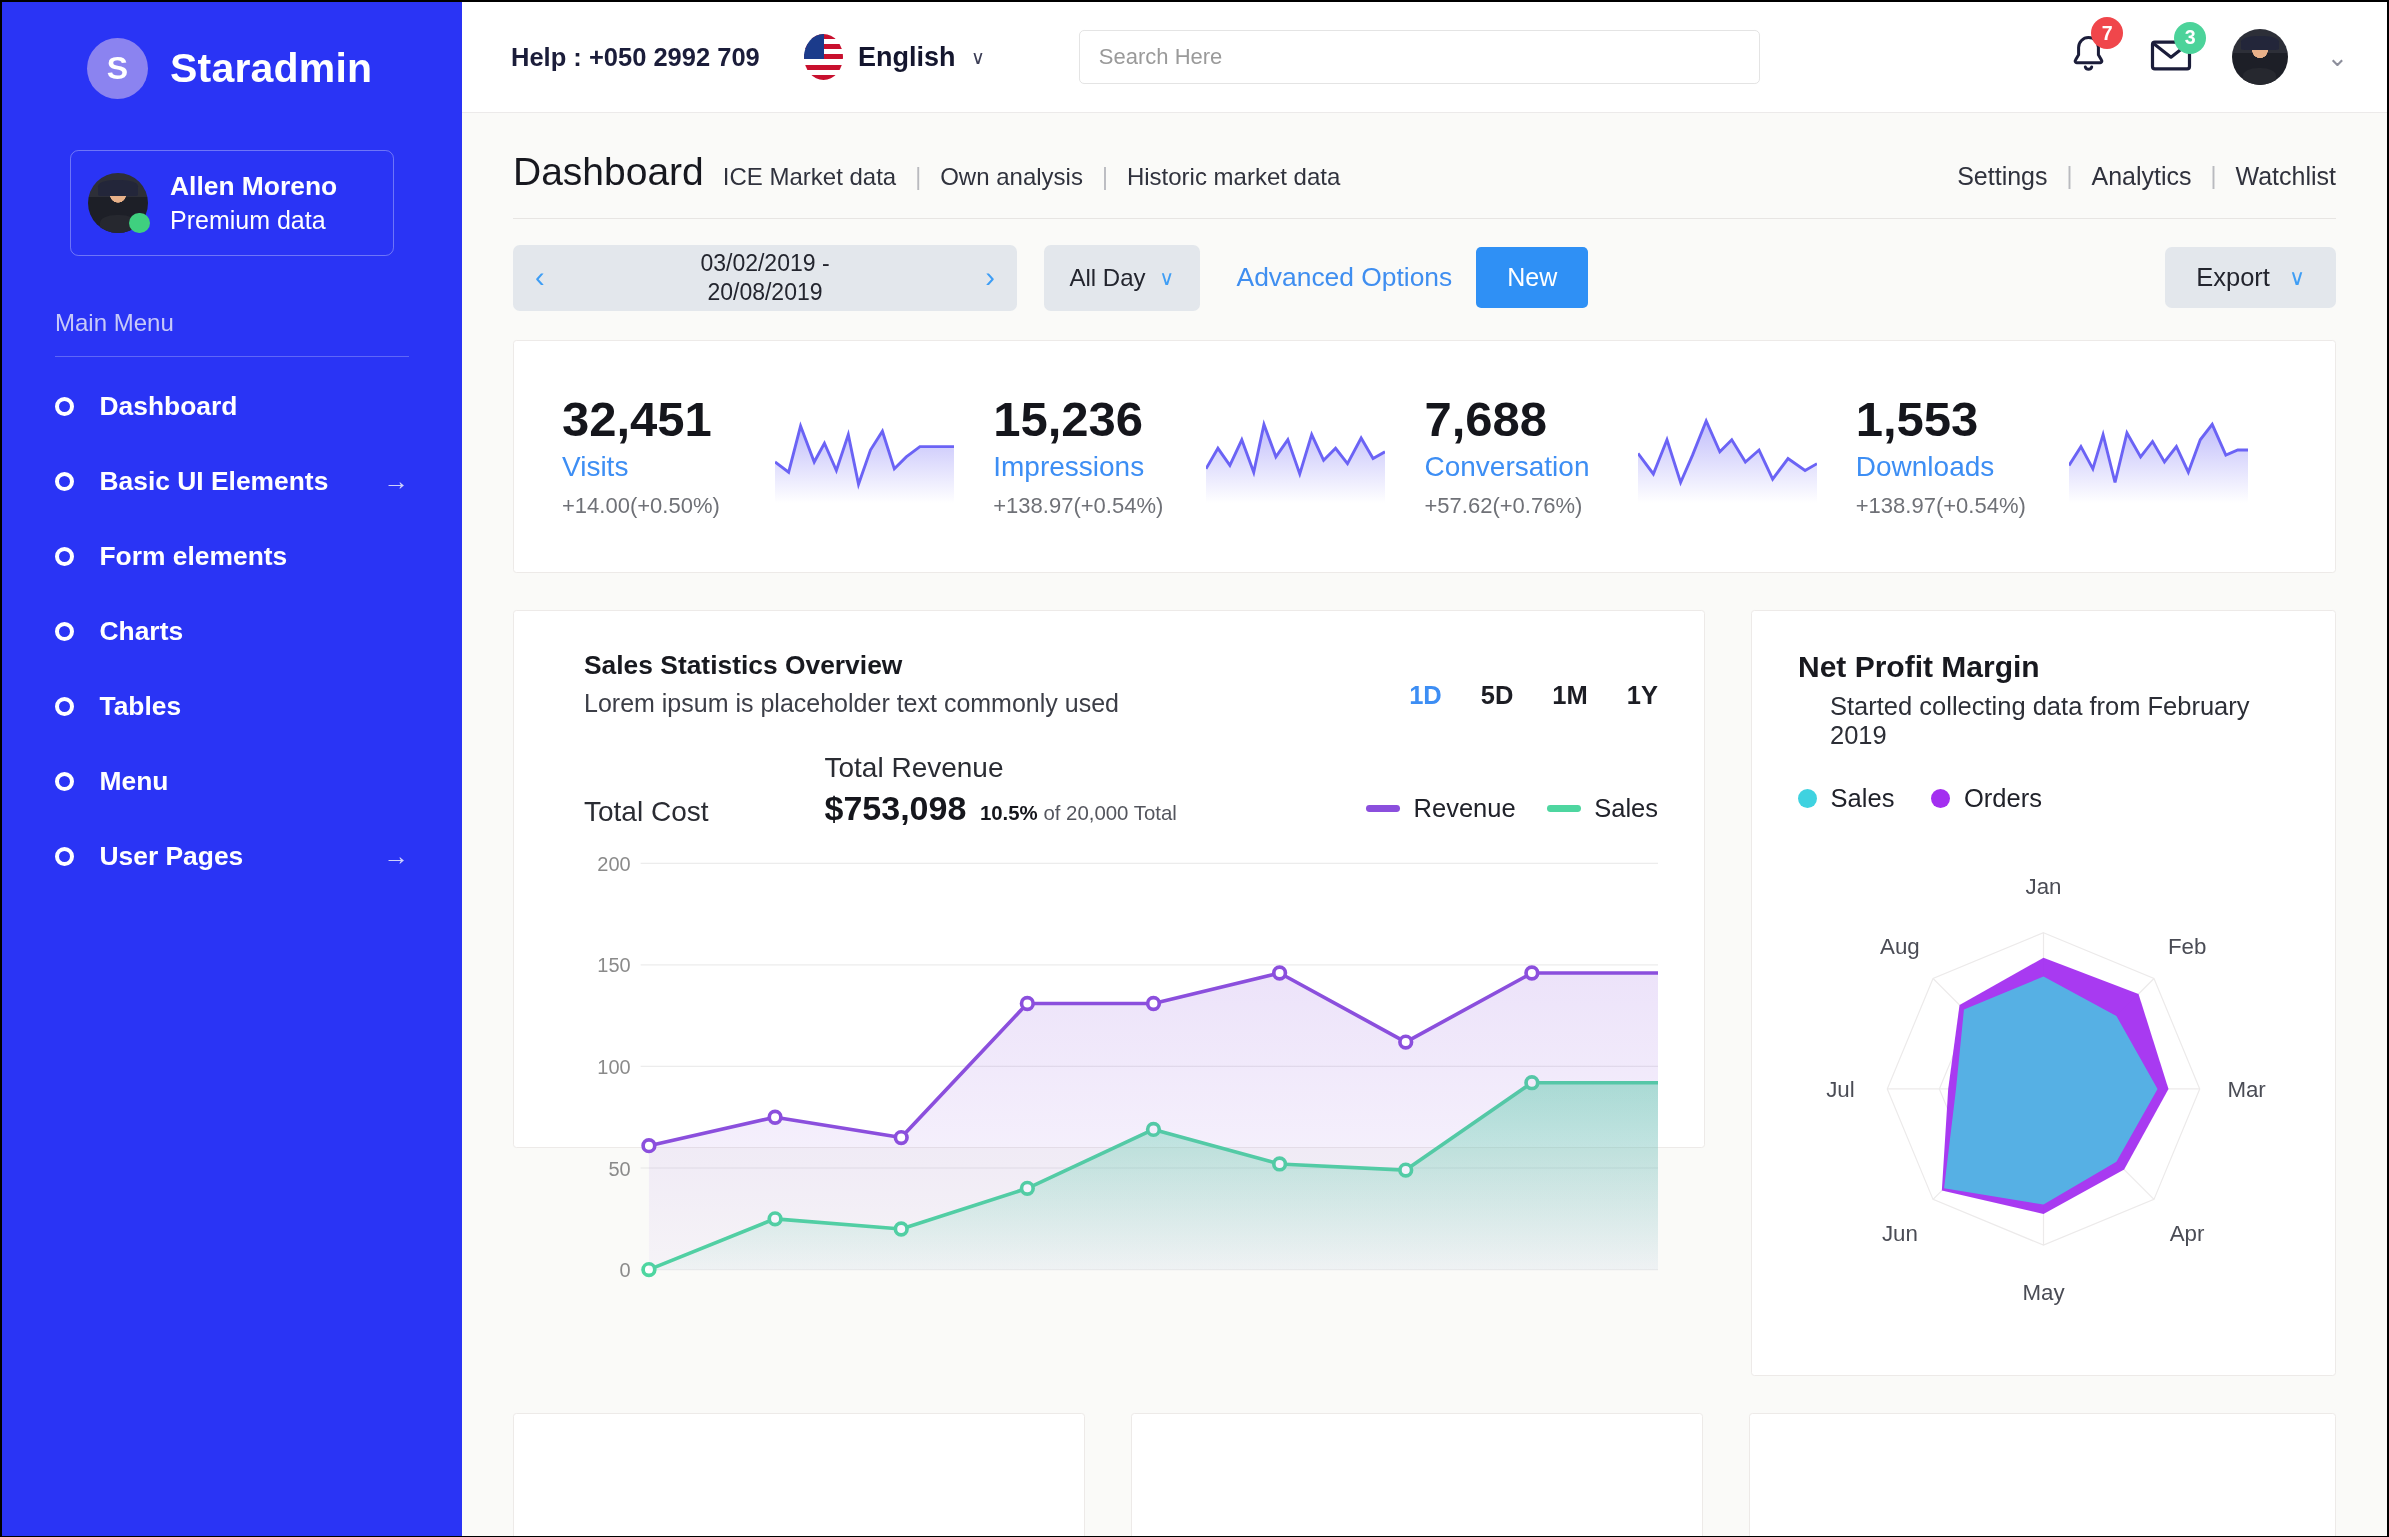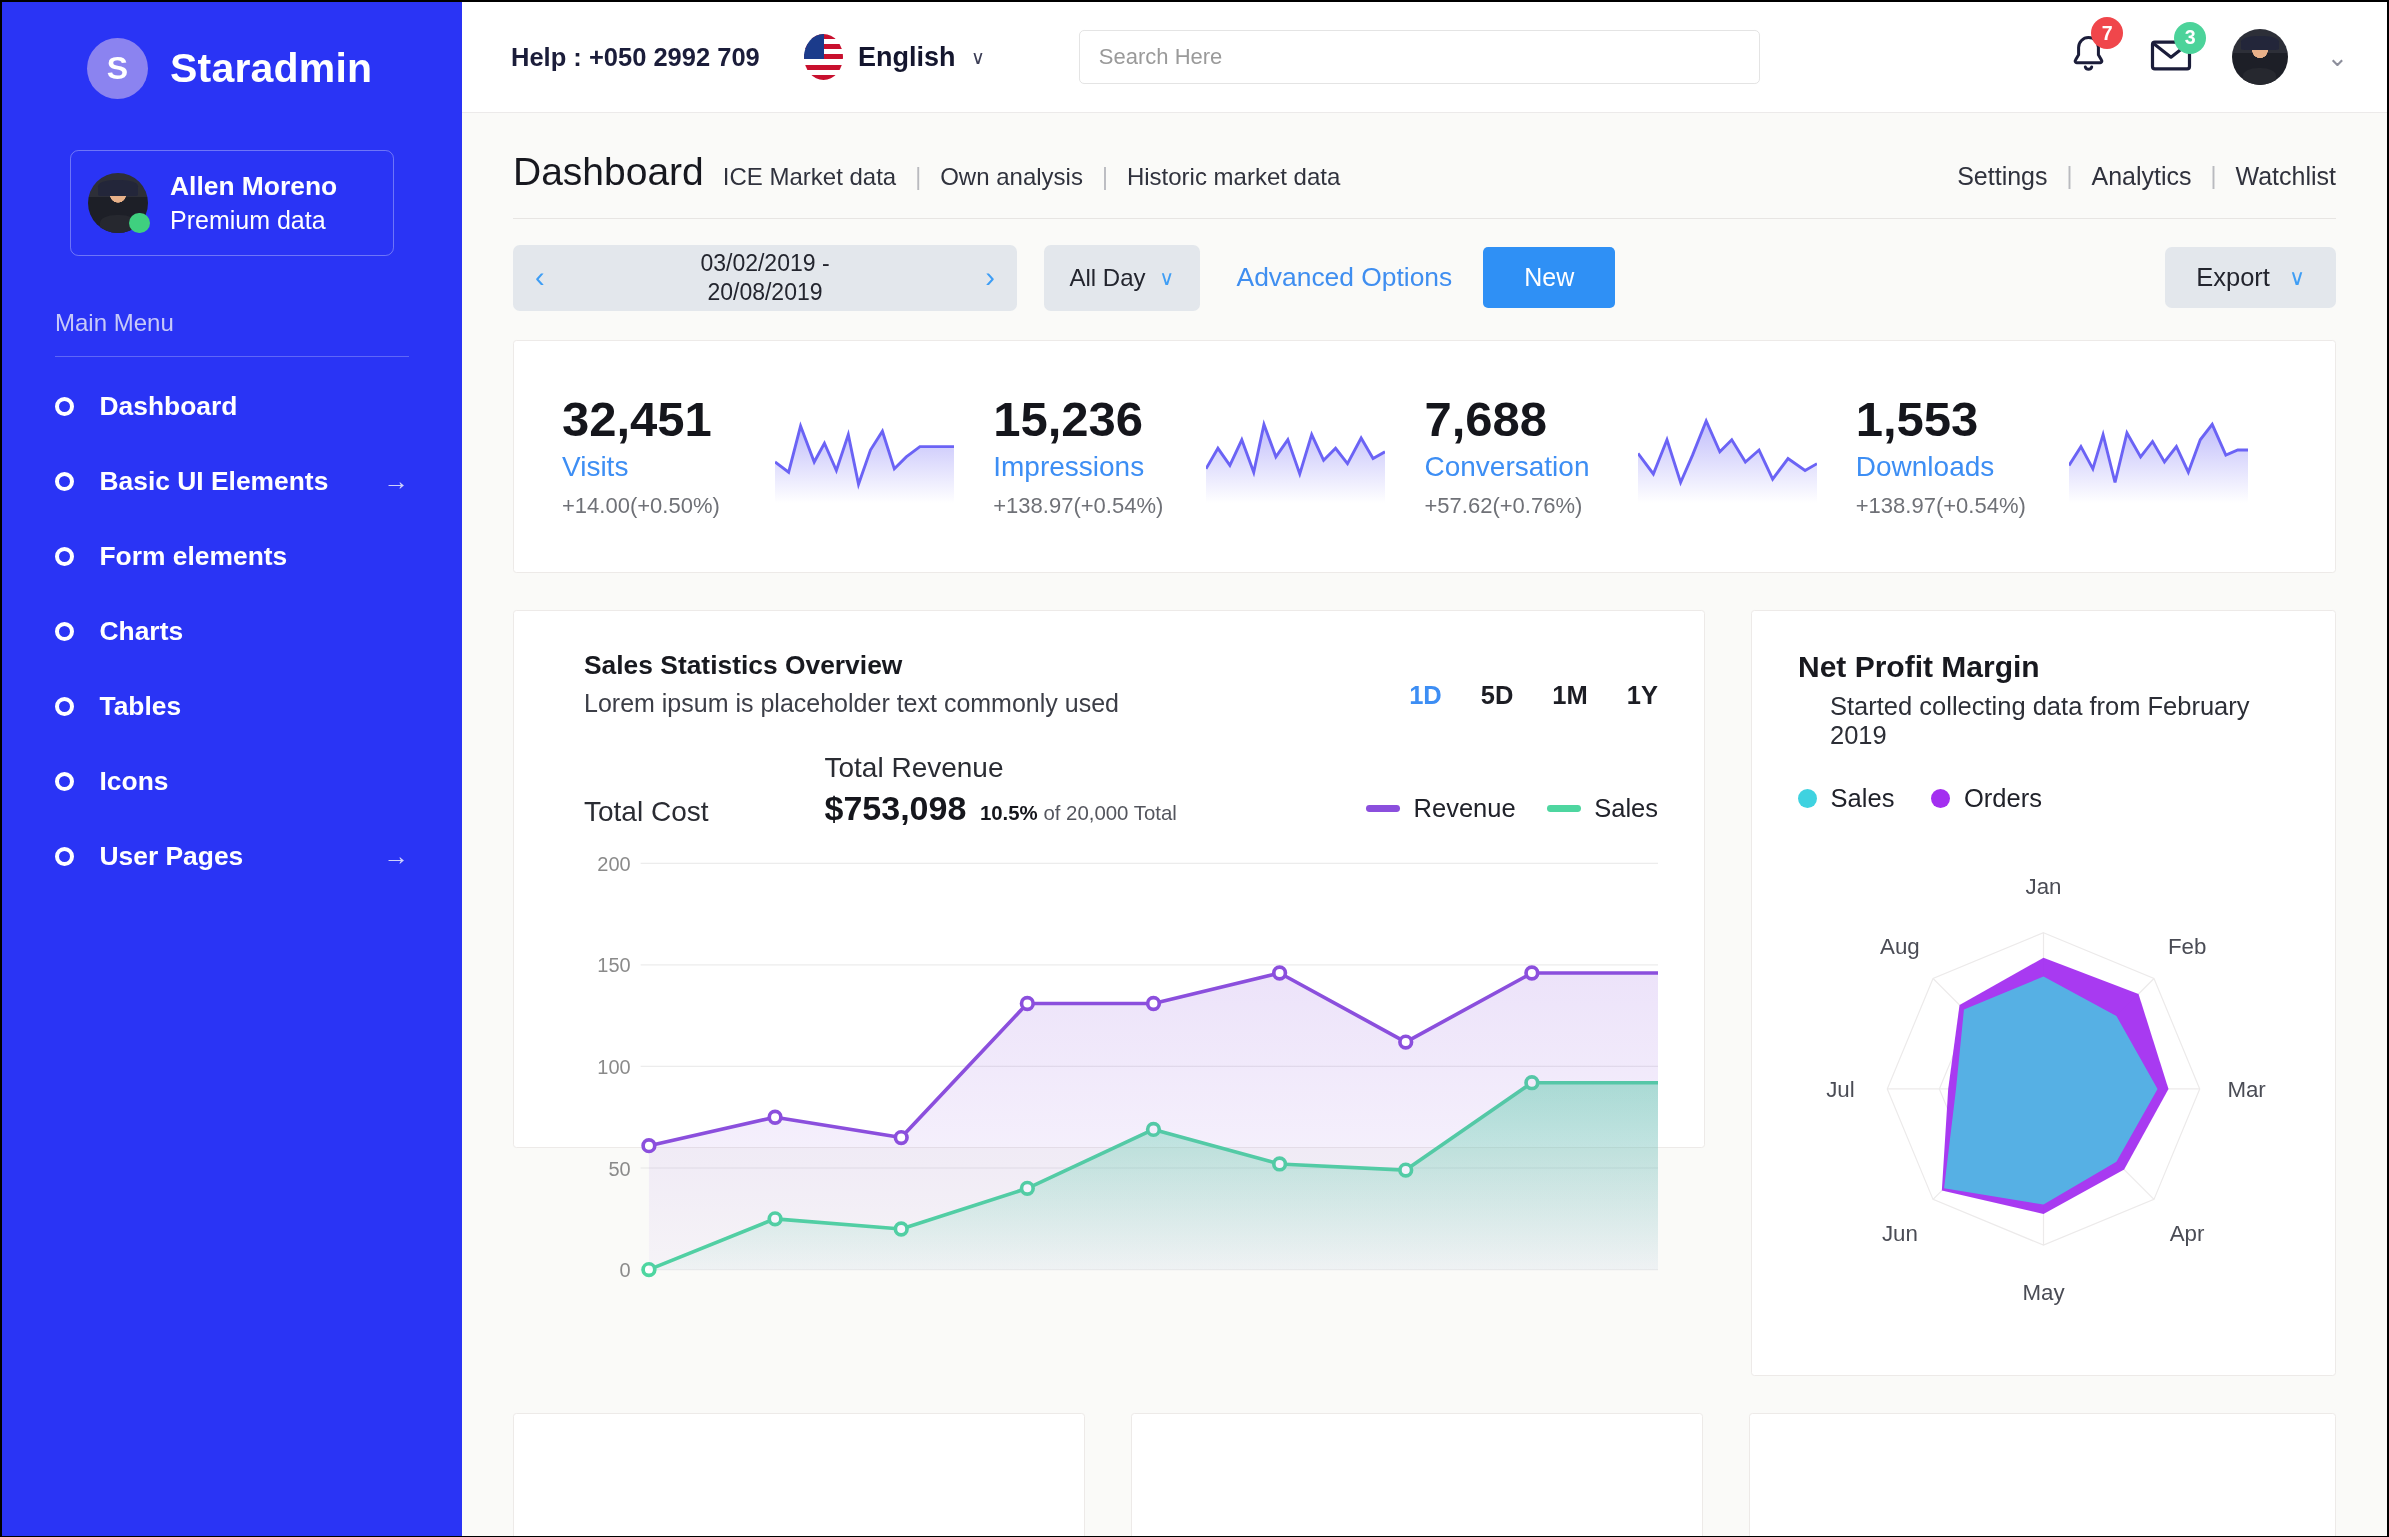--- a/index.html
+++ b/index.html
@@ -185,22 +185,22 @@
   .allday {
     margin-left: 27px; background: #e3e7ec; border-radius: 6.8px;
     height: 66px; padding: 0 25.5px; display: flex; align-items: center; gap: 13.6px;
     font-size: 24px; color: #23252e; cursor: pointer;
   }
   .allday .caret-sm { color: #3f9ef5; font-size: 20.4px; }
   .advopt {
     margin-left: 37px; font-size: 26.4px; color: #3f8ef0; cursor: pointer; font-weight: 500;
   }
   .newbtn {
-    margin-left: 31px; background: #2f90f5; color: #fff;
-    height: 61px; padding: 0 41px; border-radius: 5.1px; border: none;
+    margin-left: 24px; background: #2f90f5; color: #fff;
+    height: 61px; padding: 0 31px; border-radius: 5.1px; border: none;
     font-size: 25px; cursor: pointer; font-family: "Liberation Sans", sans-serif;
   }
   .exportbtn {
     margin-left: auto; background: #e3e7ec; border-radius: 6.8px;
     height: 61px; padding: 0 31px; display: flex; align-items: center; gap: 19px;
     font-size: 25.5px; color: #23252e; cursor: pointer;
   }
   .exportbtn .caret-sm { color: #3f9ef5; font-size: 22px; }
 
   
@@ -308,21 +308,21 @@
         <span class="menu-label">Charts</span>
         <span class="menu-arrow"></span>
       </div>
       <div class="menu-item">
         <span class="menu-bullet"></span>
         <span class="menu-label">Tables</span>
         <span class="menu-arrow"></span>
       </div>
       <div class="menu-item">
         <span class="menu-bullet"></span>
-        <span class="menu-label">Icons</span>
+        <span class="menu-label">Menu</span>
         <span class="menu-arrow"></span>
       </div>
       <div class="menu-item">
         <span class="menu-bullet"></span>
         <span class="menu-label">User Pages</span>
         <span class="menu-arrow">→</span>
       </div>
     </nav>
   </aside>
 

